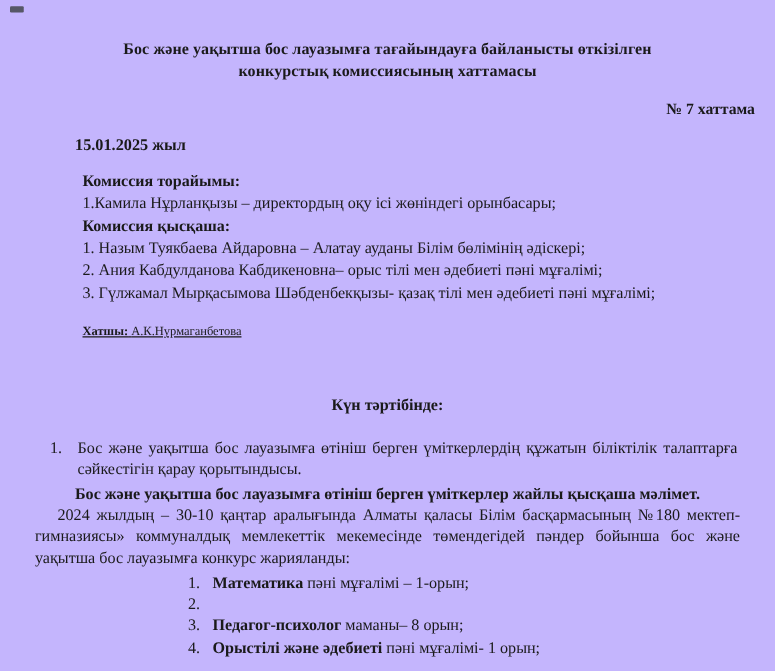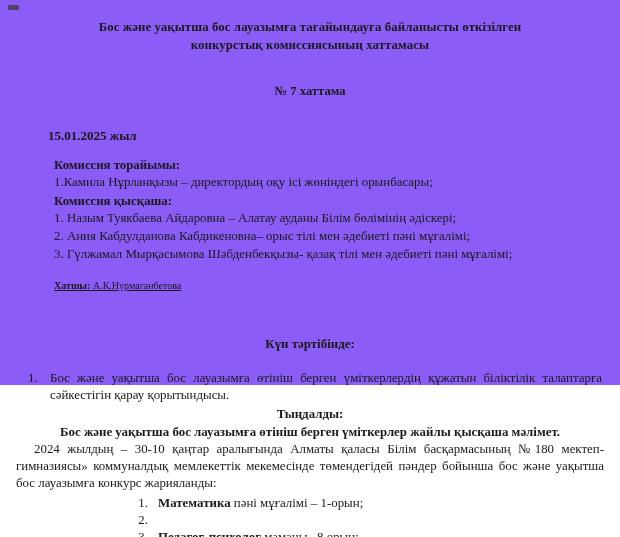--- a/index.html
+++ b/index.html
@@ -14,23 +14,23 @@
     overflow: hidden;
     font-family: "Liberation Serif", "DejaVu Serif", serif;
     color: #1a1a1a;
     position: relative;
     -webkit-font-smoothing: antialiased;
   }
 
   .page {
     position: relative;
     width: 620px;
-    height: 385px;
-    background: #8b5cf6;
-    padding: 4px;
+    height: 537px;
+    background: #c4b5fd;
+    padding: 16px;
     box-sizing: border-box;
   }
 
   
   .scan-artifact {
     position: absolute;
     left: 8px;
     top: 5px;
     width: 11px;
     height: 5px;
@@ -43,23 +43,23 @@
     margin: 0;
     padding: 14px 70px 0 70px;
     font-size: 12.8px;
     font-weight: bold;
     text-align: center;
     line-height: 1.42;
     letter-spacing: .1px;
   }
 
   .protocol-no {
-    margin: 16px;
+    margin: 0;
     padding: 14px 0 0 0;
-    text-align: center;
+    text-align: right;
     font-size: 12.6px;
     font-weight: bold;
   }
 
   .date-line {
     margin: 0;
     padding: 13px 0 0 44px;
     font-size: 13px;
     font-weight: bold;
   }
@@ -195,21 +195,20 @@
     <span>А.К.Нурмаганбетова</span>
   </p>
 
   <p class="agenda-heading">Күн тәртібінде:</p>
 
   <div class="agenda-item">
     <span class="num">1.</span>
     <span class="txt">Бос және уақытша бос лауазымға өтініш берген үміткерлердің құжатын біліктілік талаптарға сәйкестігін қарау қорытындысы.</span>
   </div>
 
-  <p class="heard-heading">Тыңдалды:</p>
 
   <p class="lead-bold">Бос және уақытша бос лауазымға өтініш берген үміткерлер жайлы қысқаша мәлімет.</p>
 
   <p class="body-par">2024 жылдың – 30-10 қаңтар аралығында Алматы қаласы Білім басқармасының №180 мектеп-гимназиясы» коммуналдық мемлекеттік мекемесінде төмендегідей пәндер бойынша бос және уақытша бос лауазымға конкурс жарияланды:</p>
 
   <ul class="vacancy-list">
     <li class="vacancy-row">
       <span class="v-num">1.</span>
       <span class="v-text"><b>Математика</b><span> пәні мұғалімі – 1-орын;</span></span>
     </li>

